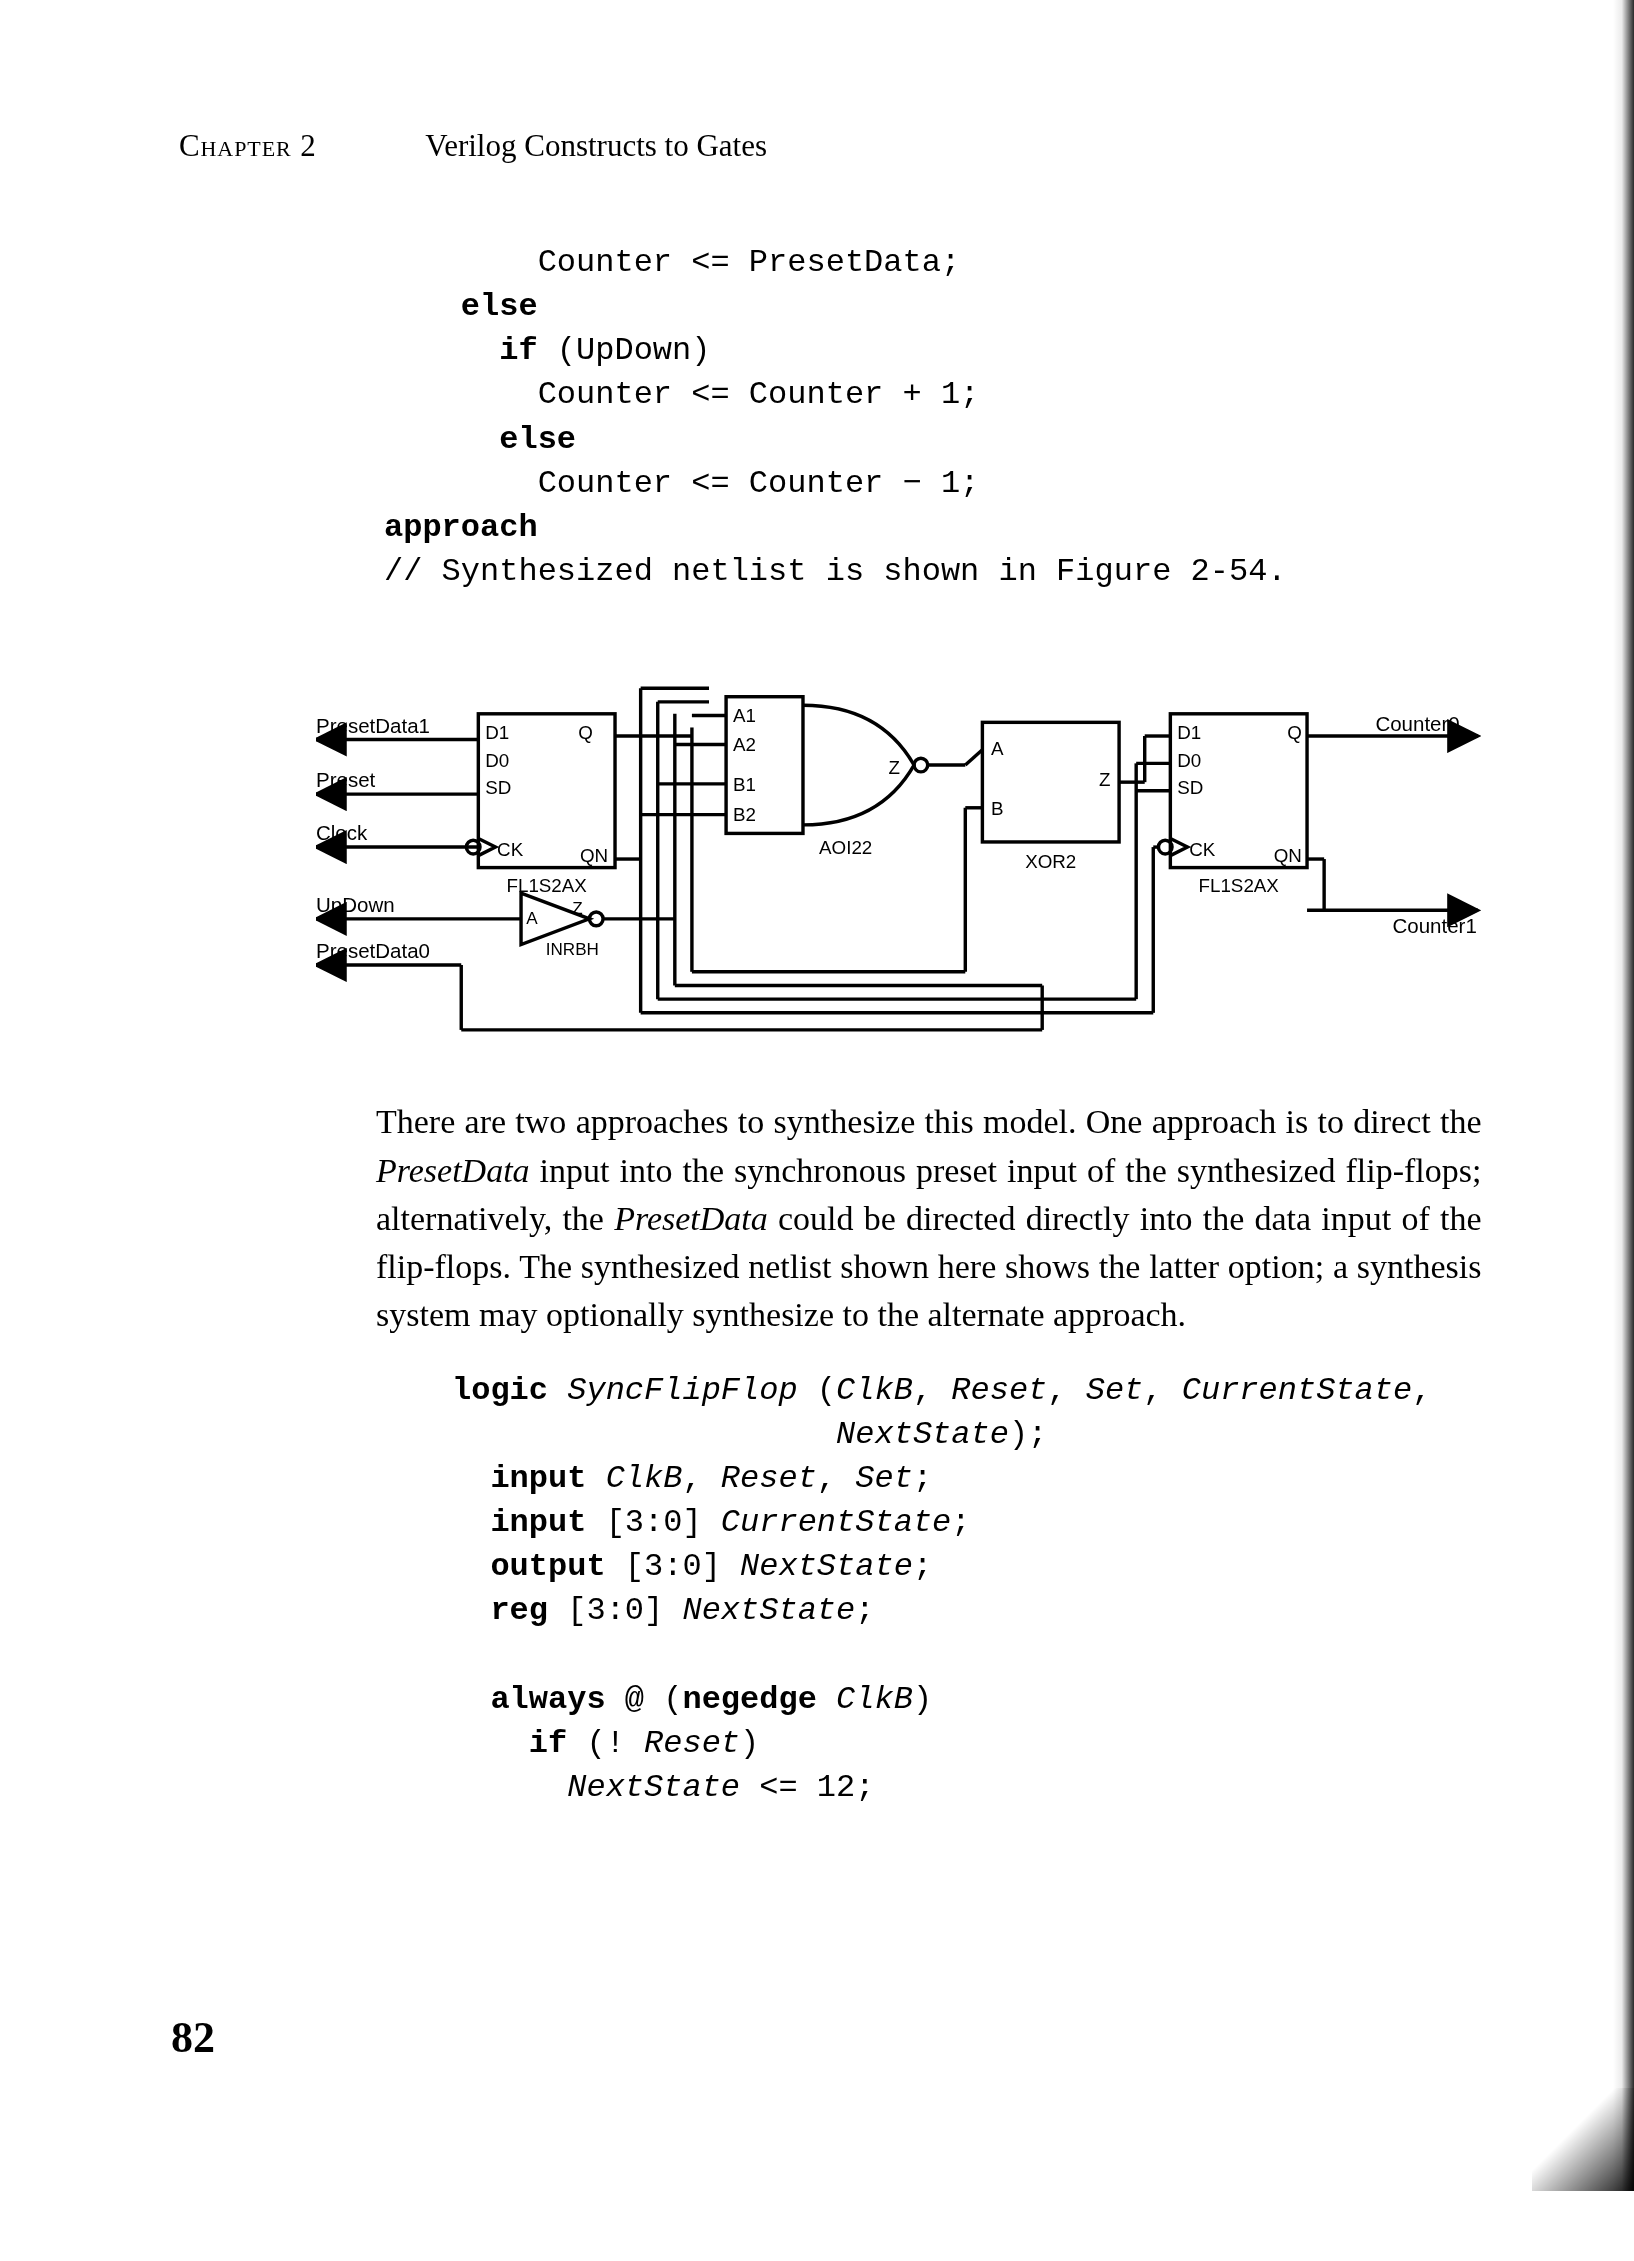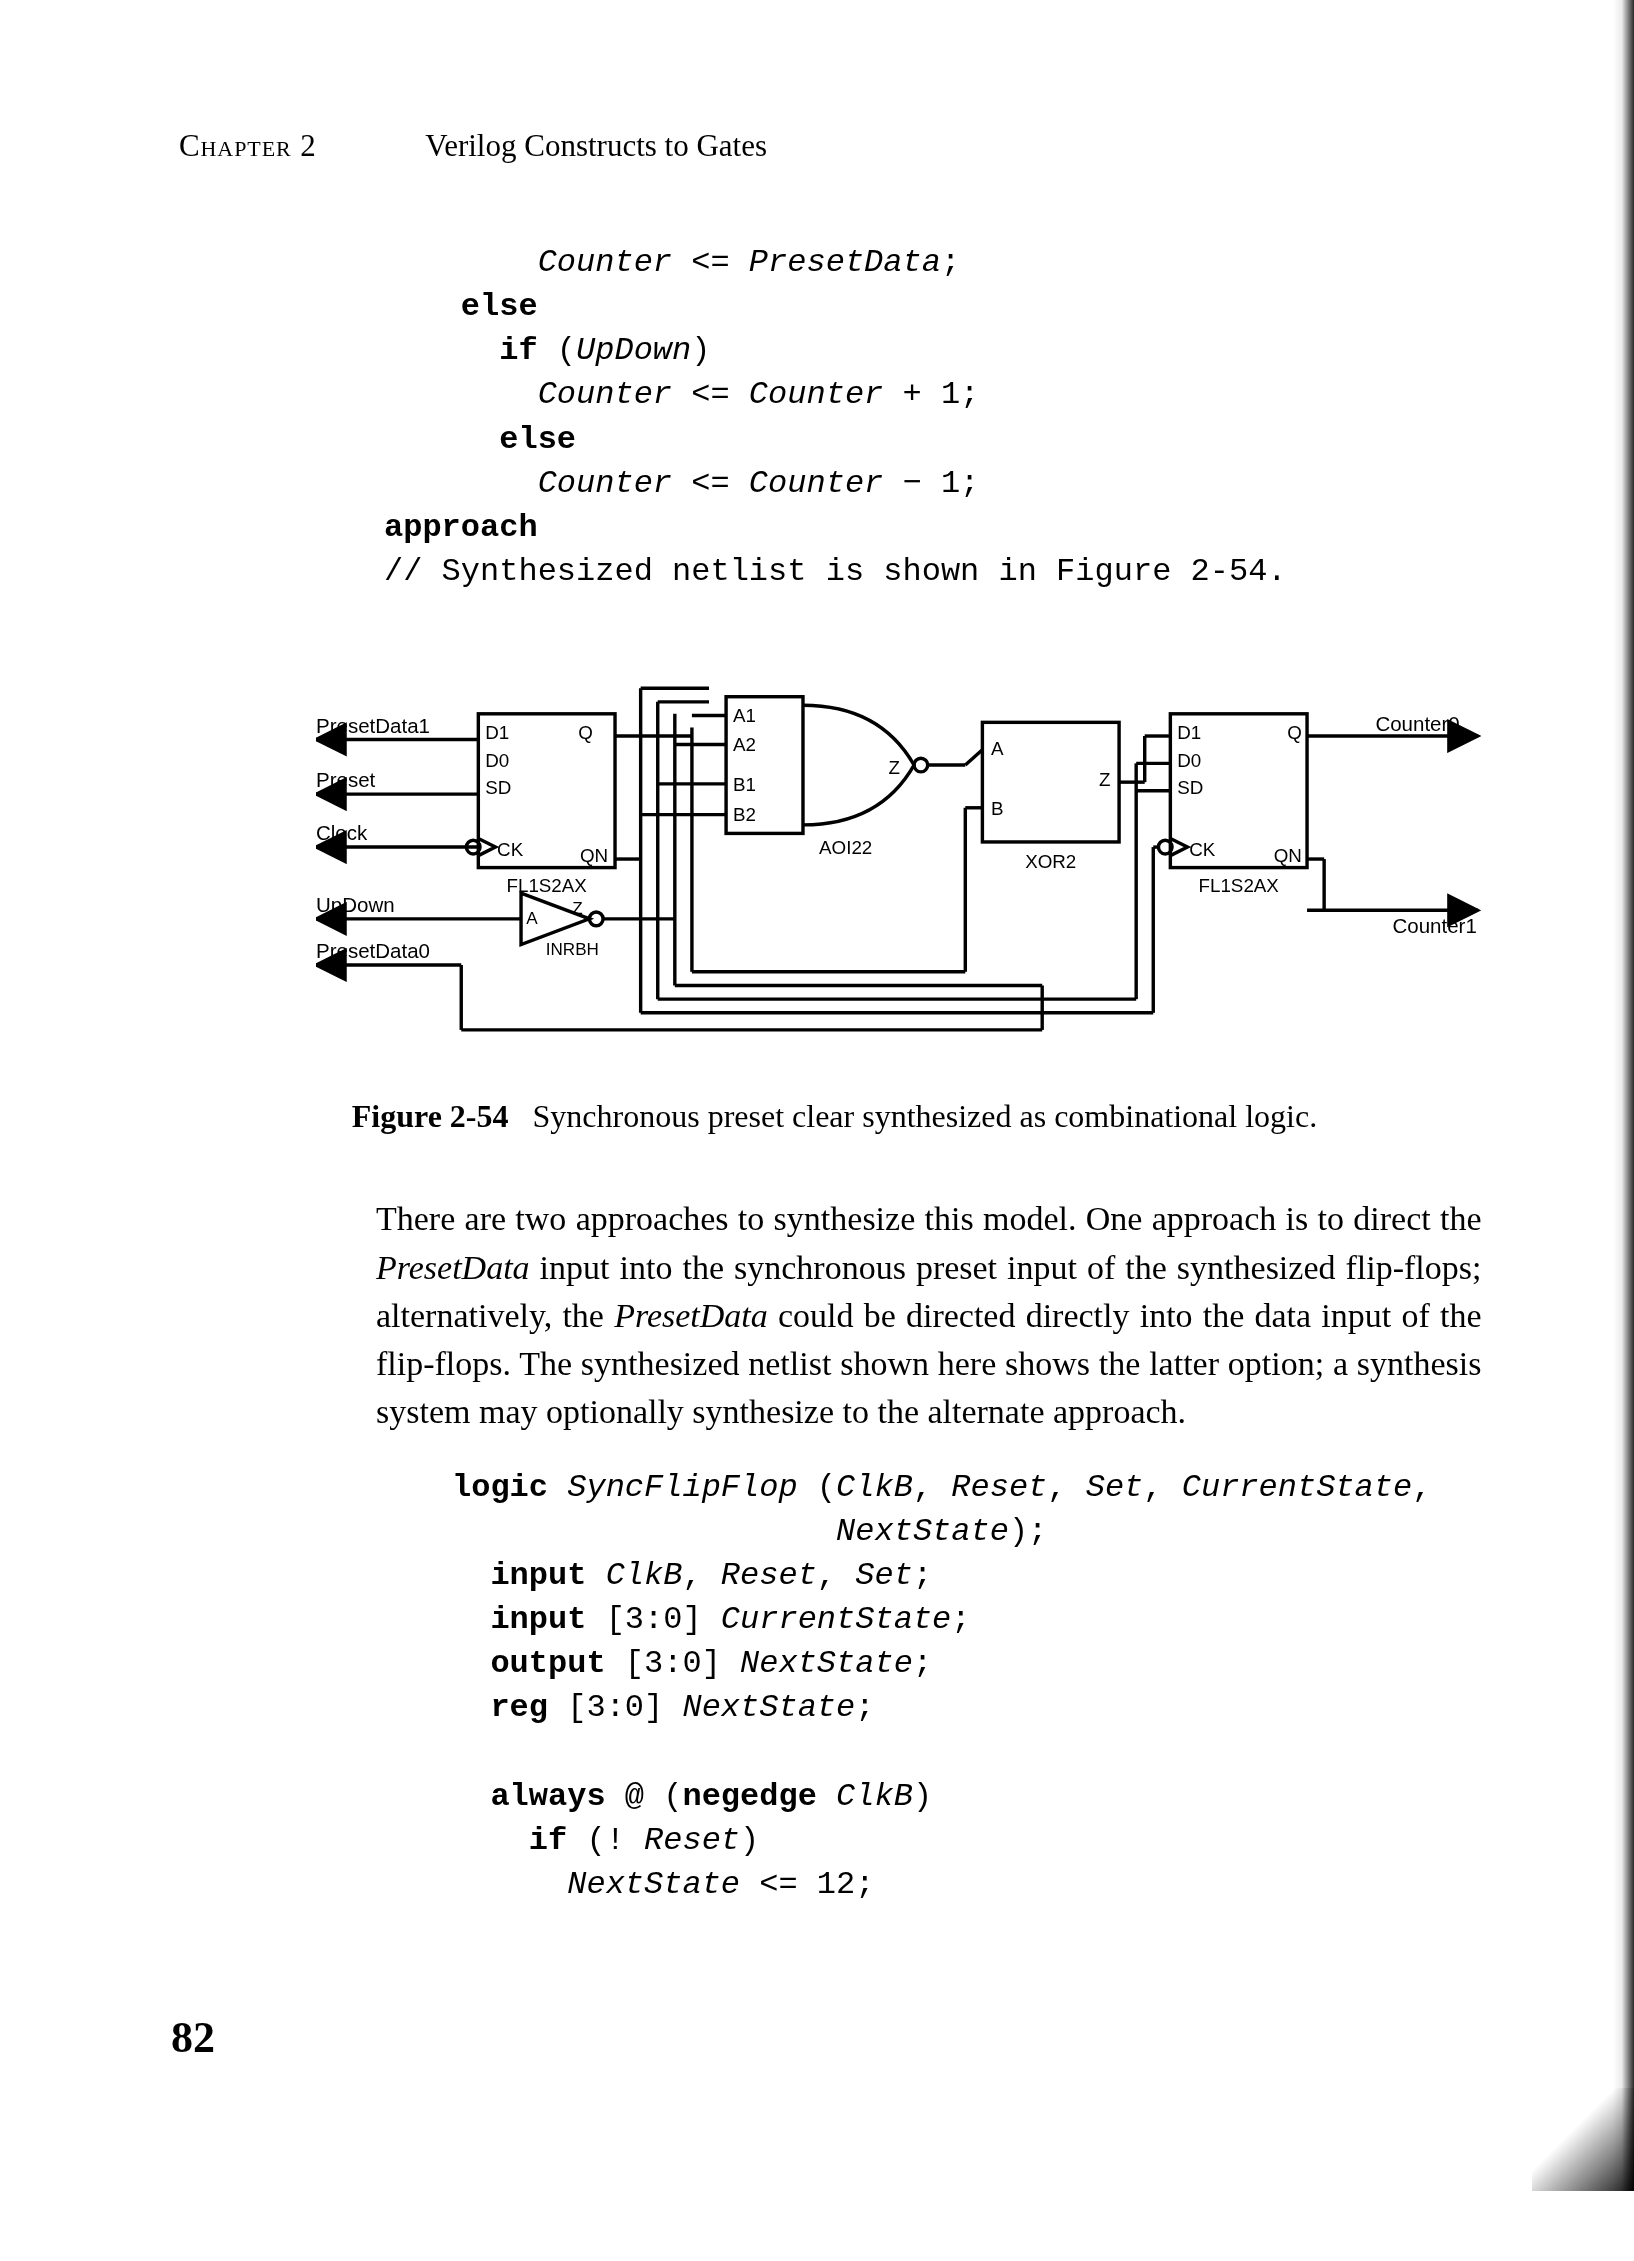--- a/index.html
+++ b/index.html
@@ -33,21 +33,21 @@
   }
   .code-block {
     font-family: "Courier New", Courier, monospace;
     font-size: 32px;
     line-height: 1.38;
     white-space: pre;
     margin-left: 205px;
     margin-bottom: 60px;
   }
   .code-block .kw { font-weight: bold; font-style: normal; }
-  .code-block .it { font-style: italic; }
+  .code-block .it { }
   .figure-wrap {
     margin: 26px 0 51px 137px;
   }
   .figure-wrap svg { display: block; }
   .fig-caption {
     text-align: center;
     font-size: 32px;
     margin: 34px 0 60px 0;
   }
   .fig-caption .figlabel { font-weight: bold; }
@@ -232,23 +232,20 @@
           <text x="1240" y="90">Counter0</text>
           <text x="1260" y="326">Counter1</text>
         </g>
 
         <line x1="380" y1="40" x2="460" y2="40"></line>
         <line x1="400" y1="56" x2="460" y2="56"></line>
       </g>
     </svg>
   </div>
 
-  <div class="fig-caption">
-    <span class="figlabel">Figure 2-54</span>&nbsp;&nbsp;&nbsp;<span>Synchronous preset clear synthesized as combinational logic.</span>
-  </div>
 
   <p class="body-para first">
     <span>There are two approaches to synthesize this model. One approach is to direct the </span><span class="it">PresetData</span><span> input into the synchronous preset input of the synthesized flip-flops; alternatively, the </span><span class="it">PresetData</span><span> could be directed directly into the data input of the flip-flops. The synthesized netlist shown here shows the latter option; a synthesis system may optionally synthesize to the alternate approach.</span>
   </p>
 
 
   <div class="code-block2"><span class="kw">logic</span><span> </span><span class="it">SyncFlipFlop</span><span> (</span><span class="it">ClkB</span><span>, </span><span class="it">Reset</span><span>, </span><span class="it">Set</span><span>, </span><span class="it">CurrentState</span><span>,</span>
                     <span class="it">NextState</span><span>);</span>
   <span class="kw">input</span><span> </span><span class="it">ClkB</span><span>, </span><span class="it">Reset</span><span>, </span><span class="it">Set</span><span>;</span>
   <span class="kw">input</span><span> [3:0] </span><span class="it">CurrentState</span><span>;</span>

